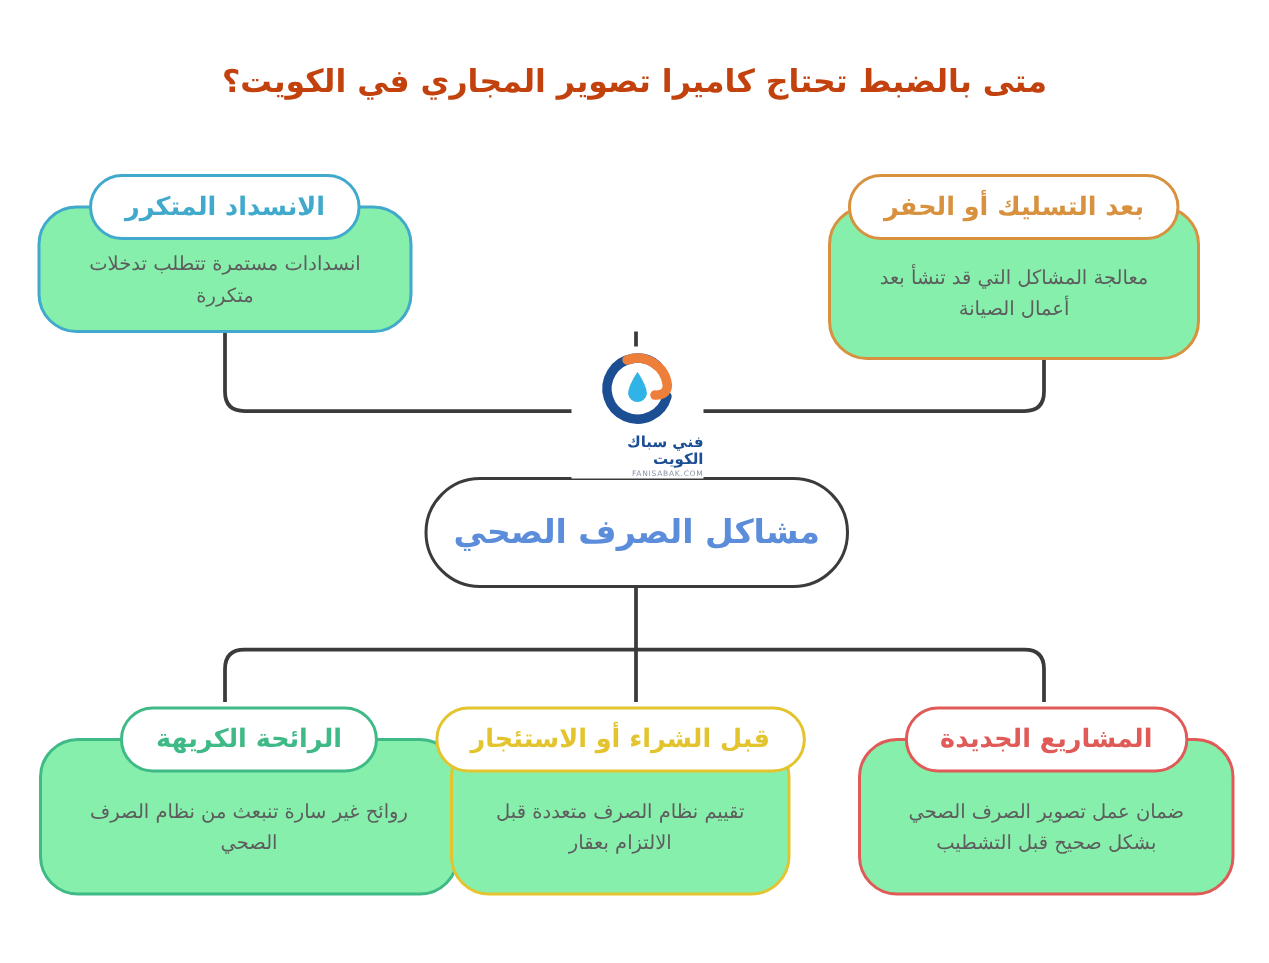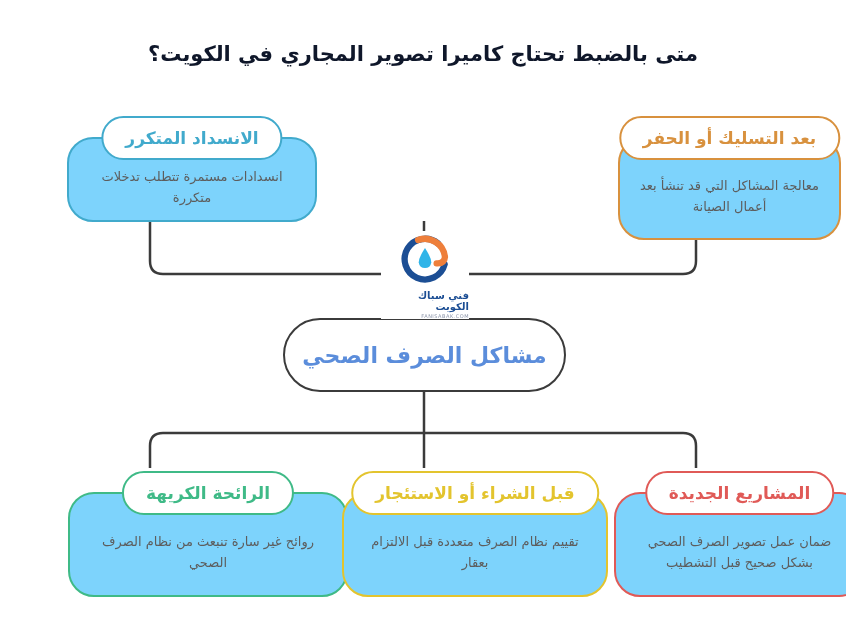--- a/index.html
+++ b/index.html
@@ -13,39 +13,38 @@
     background: #ffffff;
     overflow: hidden;
   }
 
   .diagram-title {
     position: absolute;
     top: 42px; left: 0; right: 0;
     text-align: center;
     font-size: 21px;
     font-weight: bold;
-    color: #0f172a;
+    color: #c2410c;
     letter-spacing: 0.2px;
     z-index: 2;
   }
 
   .connectors {
     position: absolute;
     inset: 0;
     z-index: 1;
   }
 
   
   .node {
     position: absolute;
-    background: #7dd3fc;
+    background: #86efac;
     border: 2.5px solid var(--c, #999);
     border-radius: 26px;
     z-index: 2;
-    margin-left: 42px;
   }
   .pill {
     position: absolute;
     top: -23px;
     left: 50%;
     transform: translateX(-50%);
     height: 44px;
     display: flex;
     align-items: center;
     padding: 0 22px;
@@ -69,23 +68,23 @@
     text-align: center;
     padding: 26px 15px 10px;
     font-size: 13px;
     line-height: 1.55;
     color: #5d5d5d;
   }
 
   
   .n1 { left: 25px;  top: 137px; width: 250px; height: 85px; }
   .n2 { left: 302px; top: 137px; width: 243px; height: 85px; }
-  .n3 { left: 576px; top: 137px; width: 223px; height: 103px; }
+  .n3 { left: 552px; top: 137px; width: 248px; height: 103px; }
   .n4 { left: 26px;  top: 492px; width: 280px; height: 105px; }
-  .n5 { left: 300px; top: 492px; width: 266px; height: 105px; }
+  .n5 { left: 300px; top: 492px; width: 227px; height: 105px; }
   .n6 { left: 572px; top: 492px; width: 251px; height: 105px; text-decoration: underline; }
 
   .center-node {
     position: absolute;
     left: 283px; top: 318px;
     width: 283px; height: 74px;
     background: #ffffff;
     border: 2.5px solid #3b3b3b;
     border-radius: 37px;
     display: flex;

